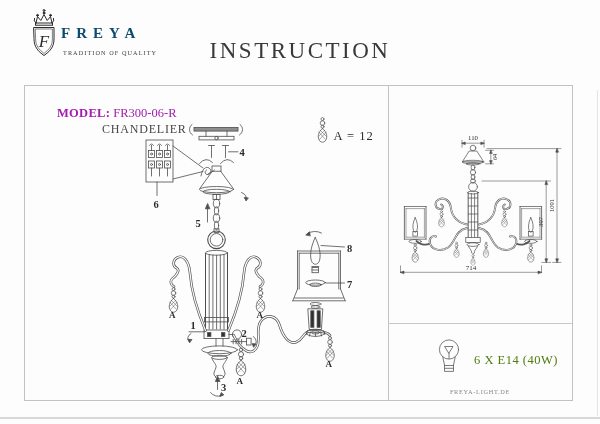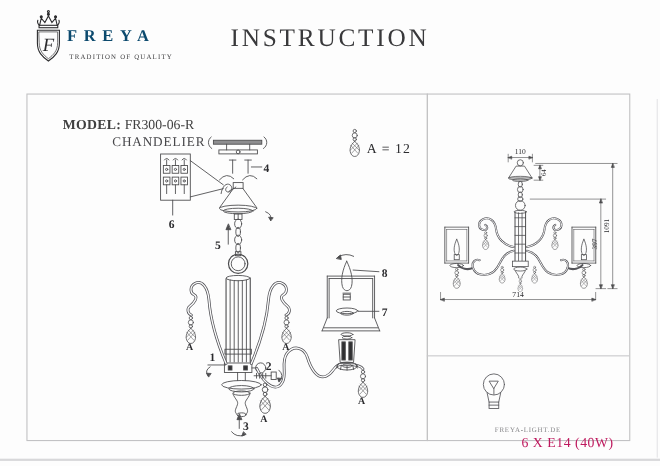--- a/index.html
+++ b/index.html
@@ -2,32 +2,32 @@
 <html><head>
 <meta charset="utf-8">
 <style>
   html,body{margin:0;padding:0;}
   body{width:600px;height:424px;background:#fdfdfd;font-family:"Liberation Serif",serif;overflow:hidden;}
   .abs{position:absolute;}
   #page{position:relative;width:600px;height:424px;background:#fdfdfd;color:#2f2f31;}
   
   #brand-name{left:61px;top:25px;font-size:15px;font-weight:bold;letter-spacing:6px;color:#0c4a6e;}
   #brand-tagline{left:63px;top:48.5px;font-size:6.2px;letter-spacing:1.1px;color:#3b3b3d;}
-  #main-title{left:160px;top:22px;width:280px;text-align:center;font-size:23px;letter-spacing:2.5px;color:#39393b;}
+  #main-title{left:160px;top:38px;width:280px;text-align:center;font-size:23px;letter-spacing:2.5px;color:#39393b;}
   
   .panel{border:1px solid #c2c2c4;background:transparent;}
   #left-panel{left:24px;top:85px;width:363px;height:314px;}
   #right-panel{left:388px;top:85px;width:183px;height:314px;}
   #right-divider{left:388px;top:322.5px;width:184px;height:1px;background:#c8c8ca;}
   
-  #model-row{left:57px;top:106px;font-size:12.5px;color:#404040;white-space:nowrap;}
+  #model-row{left:57px;top:106px;font-size:12.5px;color:#a21caf;white-space:nowrap;}
   #model-row b{letter-spacing:.3px;}
   #product-type{left:57px;top:122px;font-size:12px;letter-spacing:.8px;color:#47474a;margin-left:45px;}
   
-  #bulb-spec{left:474px;top:353px;font-size:12.5px;color:#be185d;letter-spacing:.5px;white-space:nowrap;margin-top:42px;}
+  #bulb-spec{left:474px;top:353px;font-size:12.5px;color:#4d7c0f;letter-spacing:.5px;white-space:nowrap;}
   #website{left:388px;top:388px;width:184px;text-align:center;font-size:6.3px;letter-spacing:.7px;color:#87878a;}
   #bottom-edge{left:0;top:417px;width:600px;height:1.5px;background:#d8d8da;}
   #right-edge{left:596.5px;top:90px;width:1px;height:326px;background:#e4e4e6;}
   svg{display:block;}
   svg text{font-family:"Liberation Serif",serif;fill:#2b2b2e;}
 </style>
 </head>
 <body>
 
 <div id="page">

